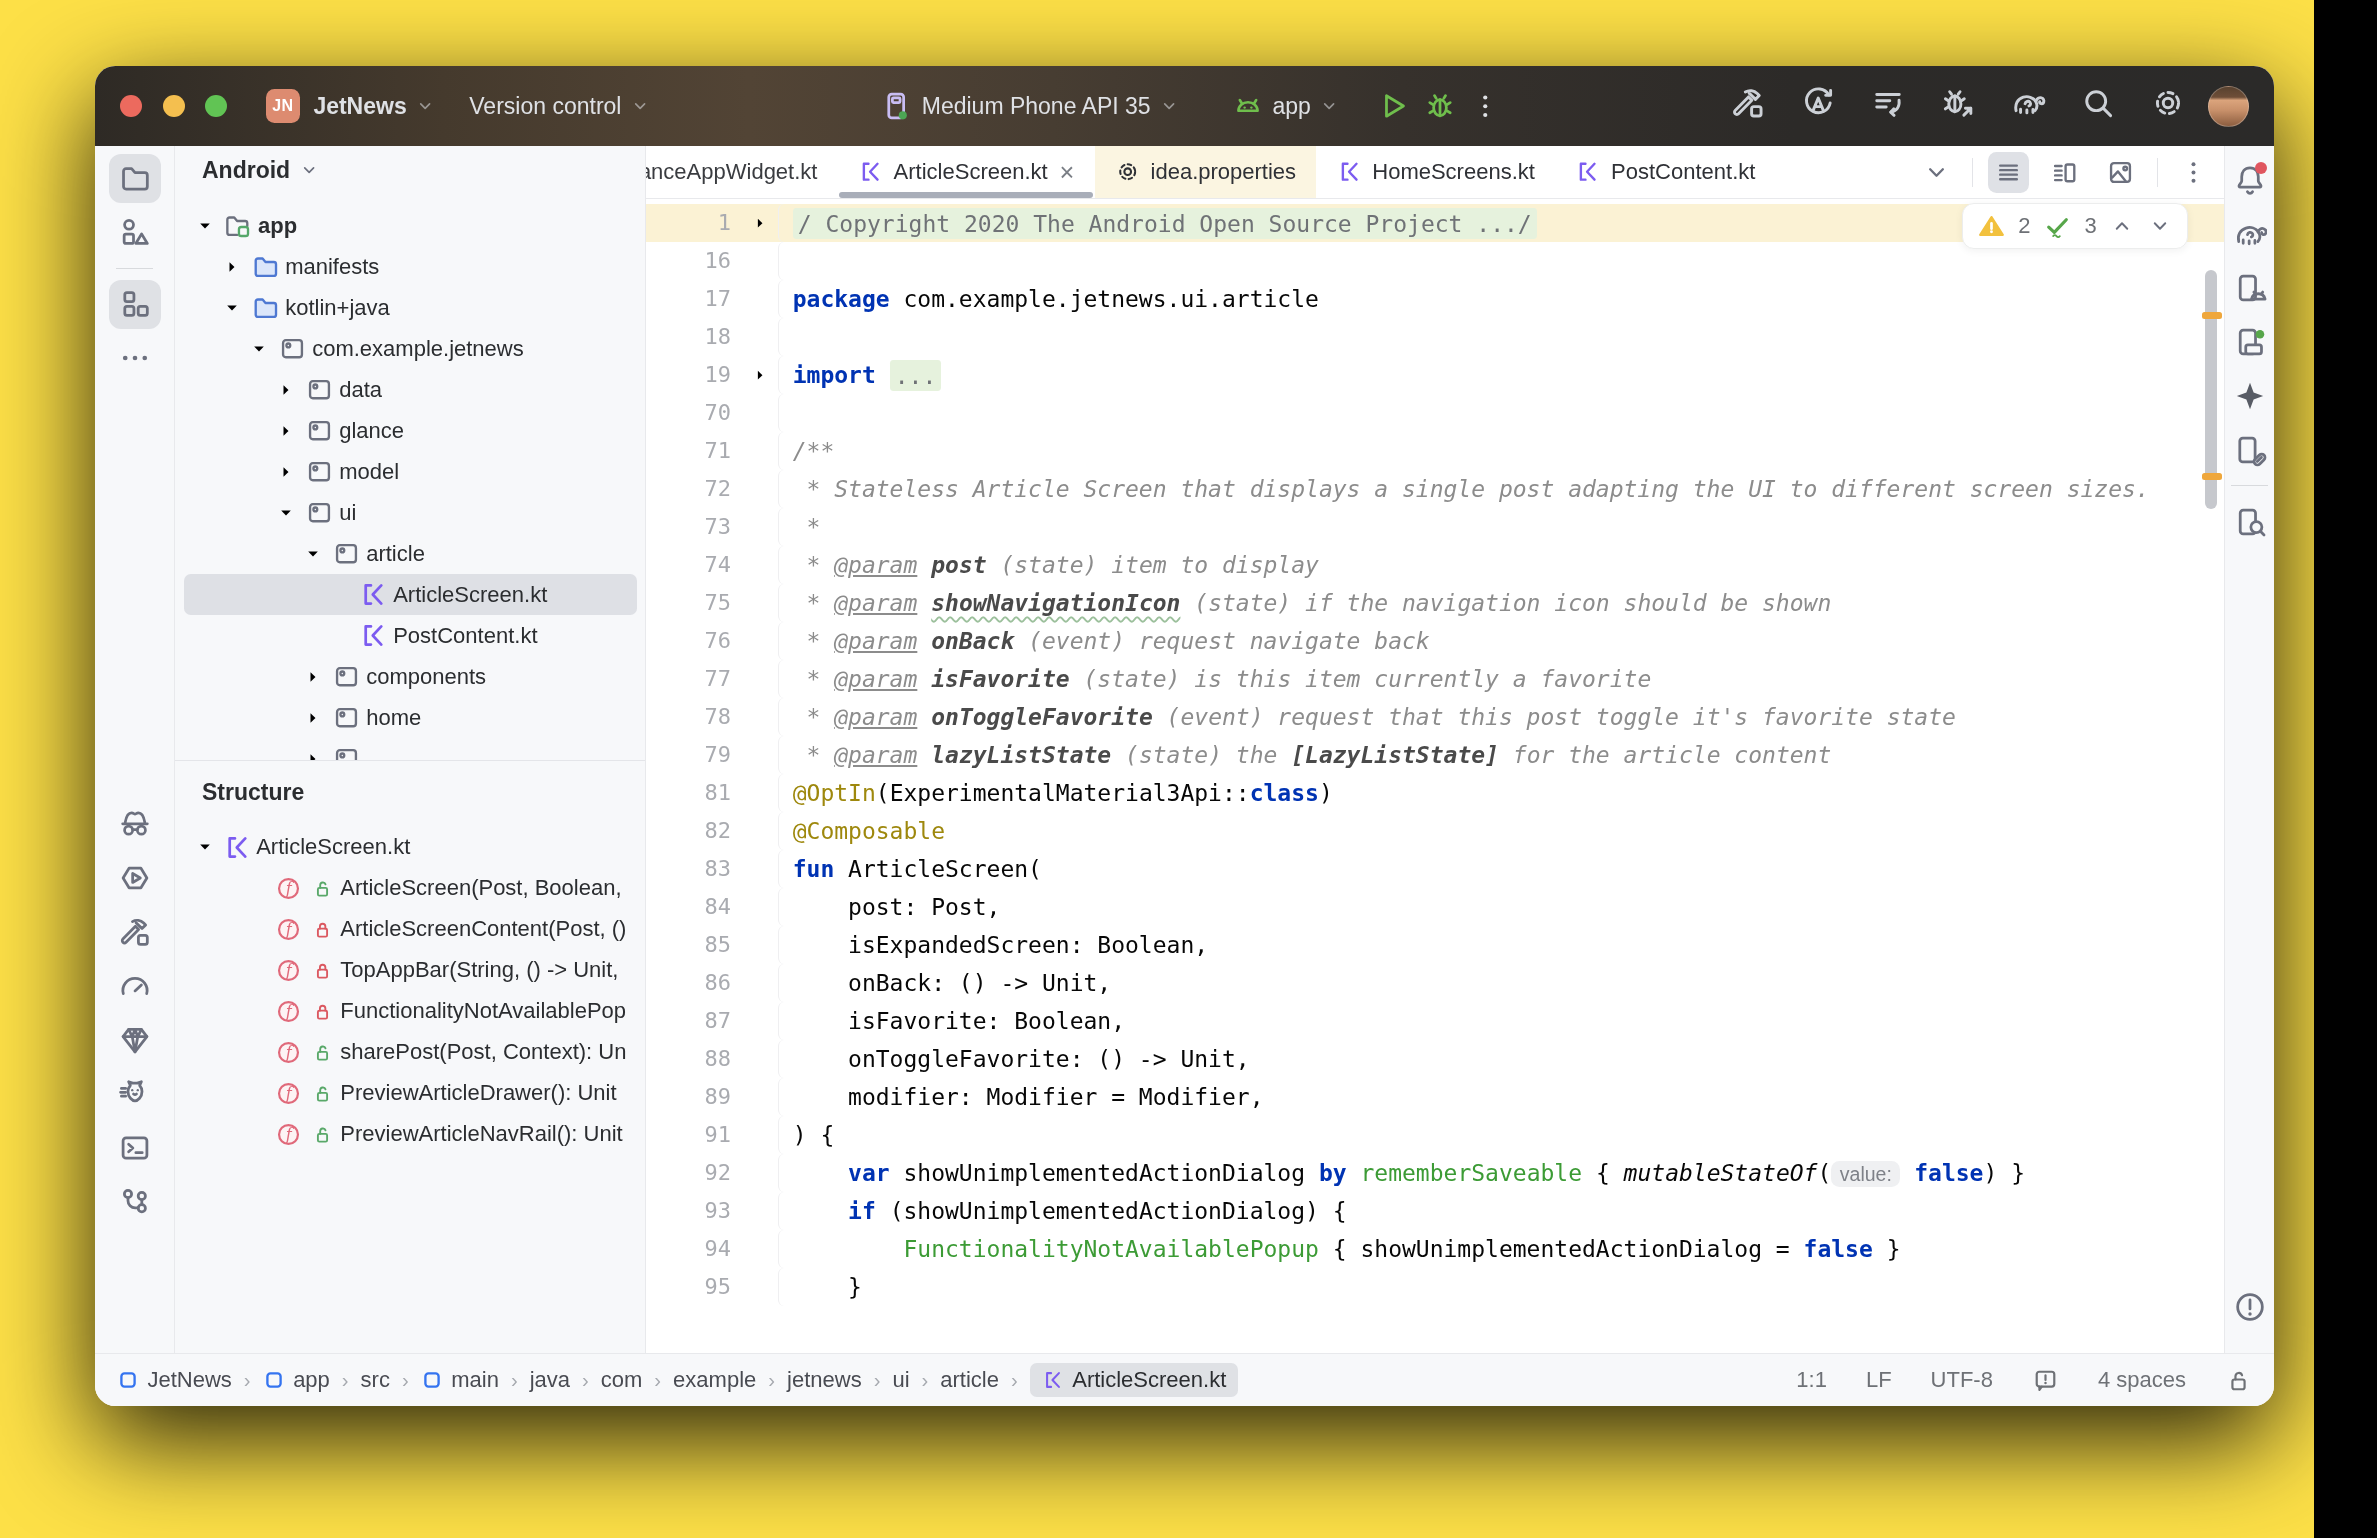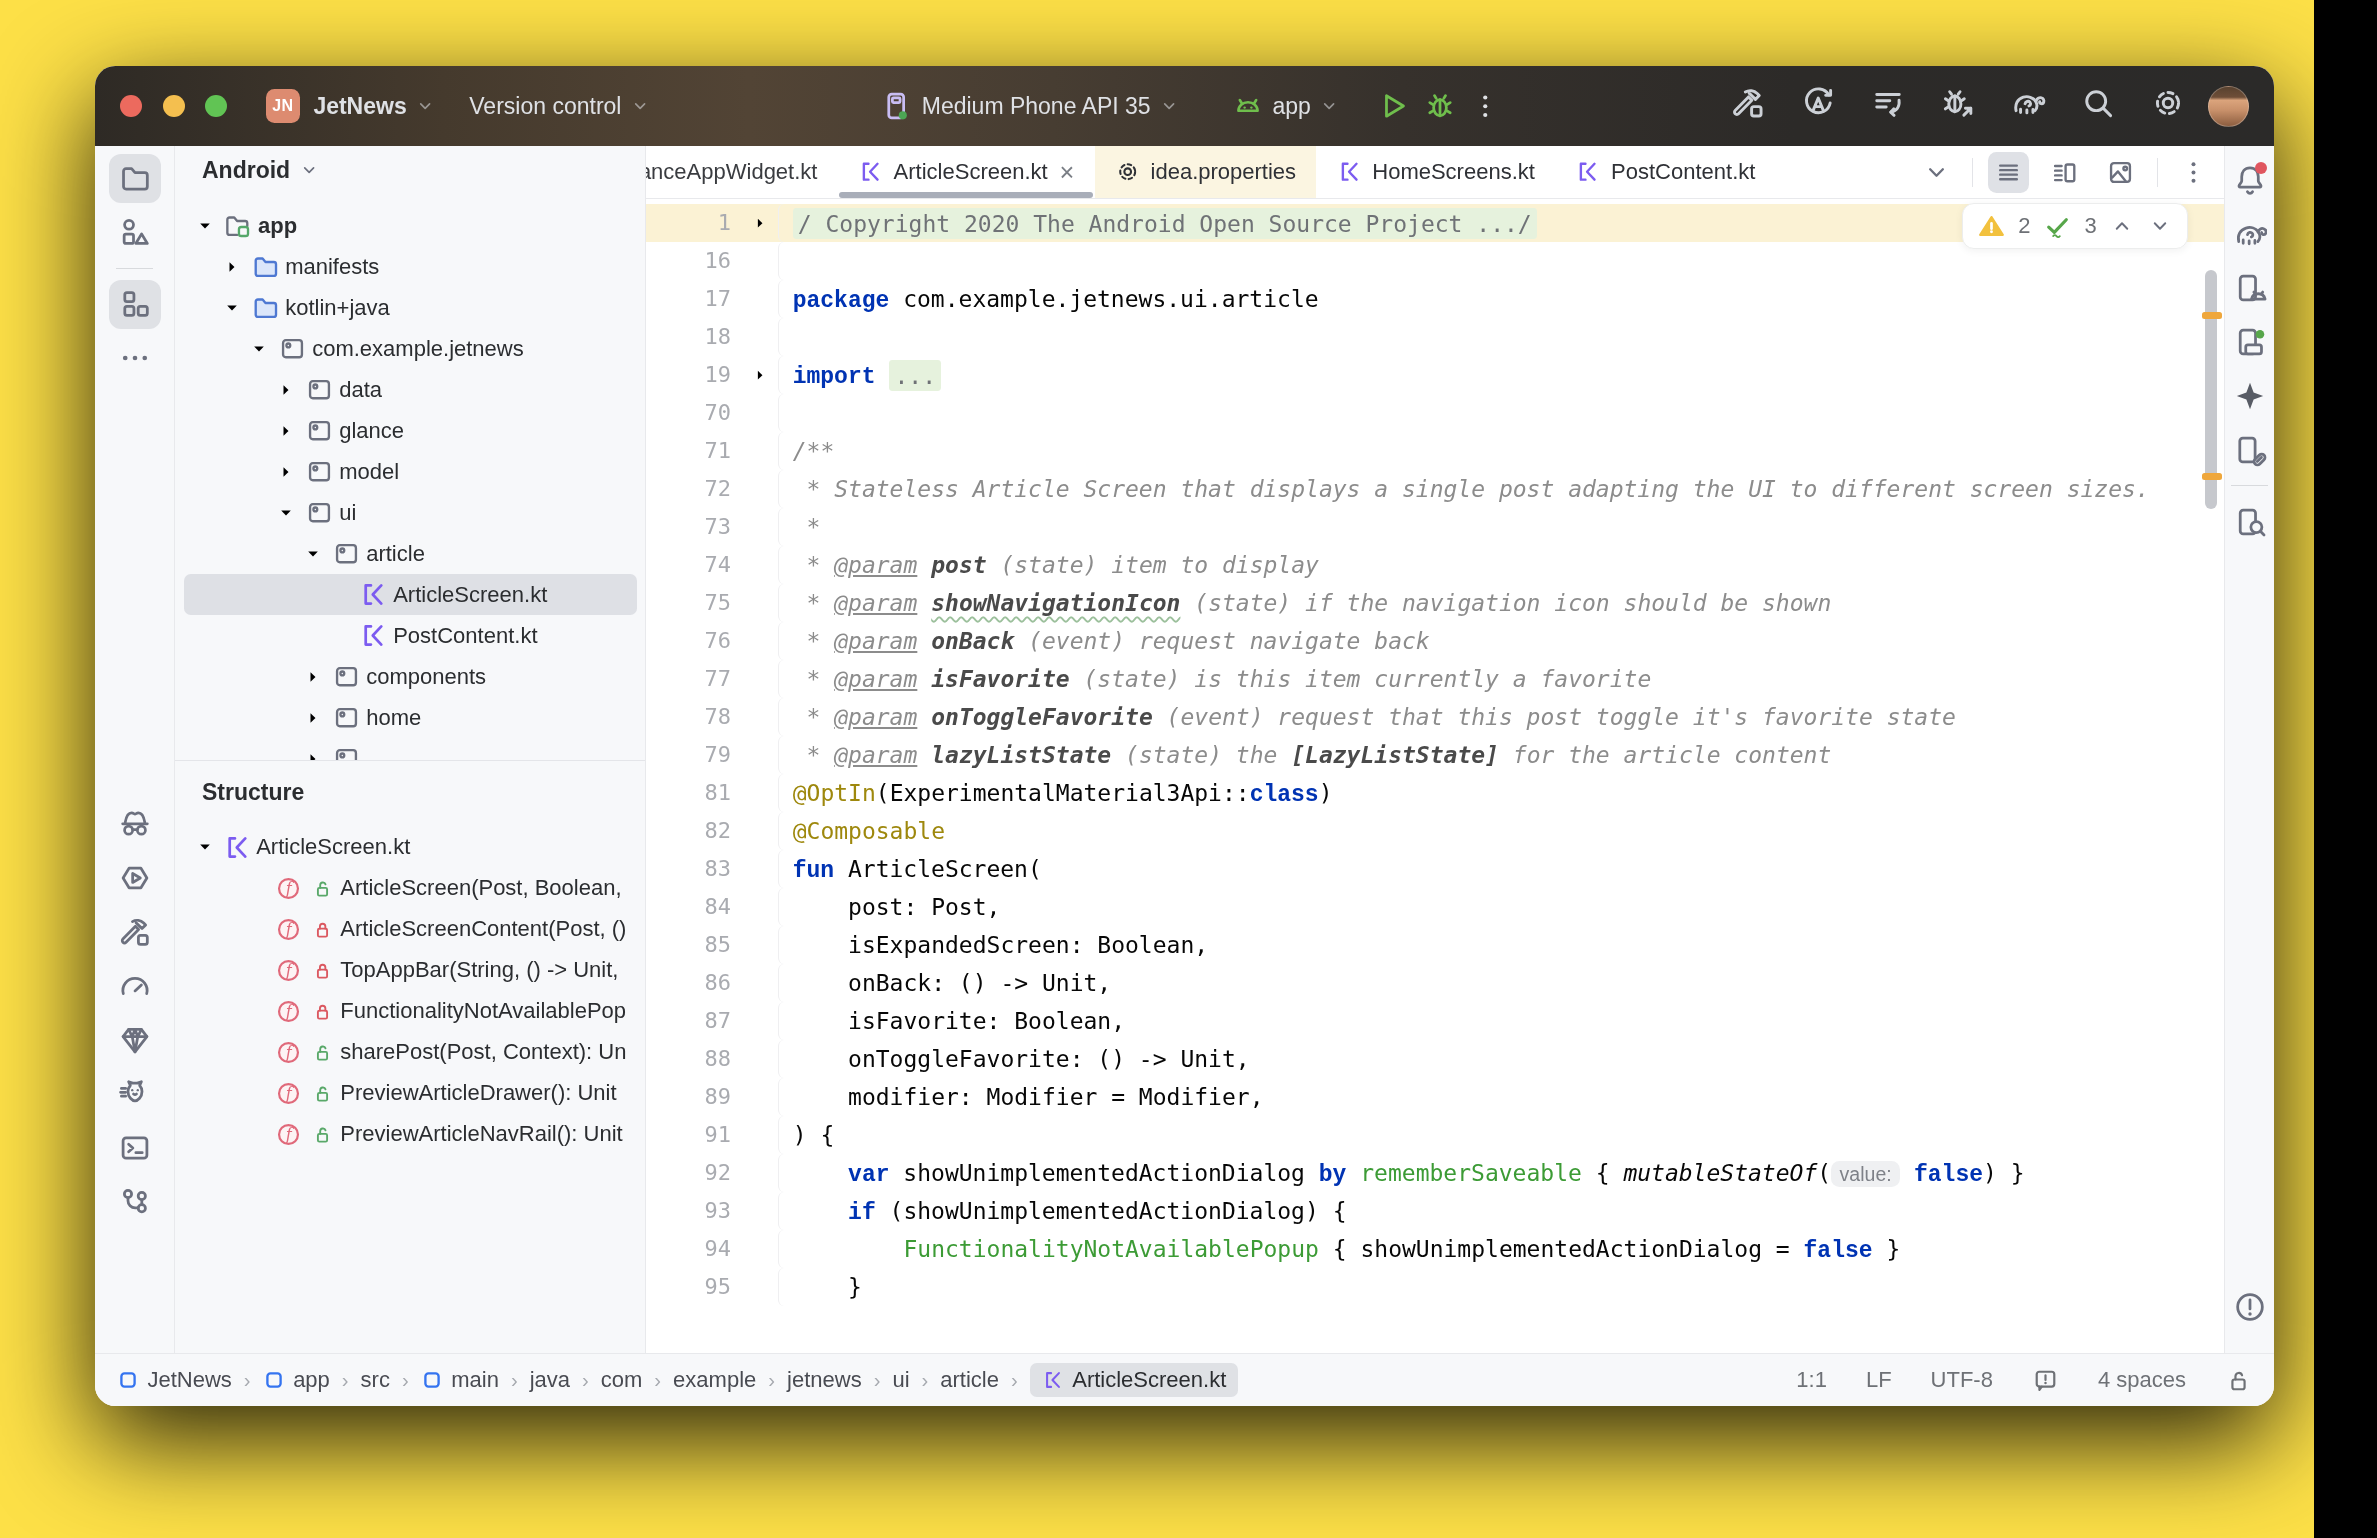--- a/index.html
+++ b/index.html
@@ -61,21 +61,21 @@
   #tab-actions{margin-left:auto;display:flex;align-items:center;gap:15.2px;padding-right:10.2px;color:#6c707e;}
   .ta-btn{display:flex;align-items:center;justify-content:center;width:41px;height:41px;border-radius:8.5px;}
   .ta-btn.active{background:#dfe1e6;}
   .ta-sep{width:0;height:29px;border-left:0.8px solid #e3e4e8;}
   #editor-body{flex:1;position:relative;overflow:hidden;font-family:"DejaVu Sans Mono",monospace;font-size:23px;padding-top:5.1px;}
   .code-row{height:38px;line-height:38px;display:flex;white-space:pre;}
   .code-row.hl{background:#fbf2d4;}
   .g-num{width:85px;flex:0 0 85px;text-align:right;padding-right:10.2px;color:#a9abb0;font-size:22px;}
   .g-fold{width:37px;flex:0 0 37px;display:flex;align-items:center;justify-content:center;color:#9da0a6;}
   .code-text{flex:1;border-left:0.8px solid #efeff1;padding-left:13.5px;color:#070707;border-radius:6px;}
-  .tk-k{color:#0033b3;font-weight:bold;font-family:Liberation Mono, monospace;}
+  .tk-k{color:#0033b3;font-weight:bold;}
   .tk-p{color:#070707;}
   .tk-c{color:#8c8c8c;font-style:italic;}
   .tk-ct{color:#8c8c8c;font-style:italic;text-decoration:underline;}
   .tk-cb{color:#4a4a4a;font-style:italic;font-weight:bold;}
   .tk-cbw{color:#4a4a4a;font-style:italic;font-weight:bold;
           text-decoration:underline wavy #9cc09c 1.7px;text-underline-offset:5.1px;}
   .tk-a{color:#9e880d;}
   .tk-g{color:#3c9b35;}
   .tk-u{color:#070707;text-underline-offset:4.2px;}
   .tk-it{color:#070707;font-style:italic;}

